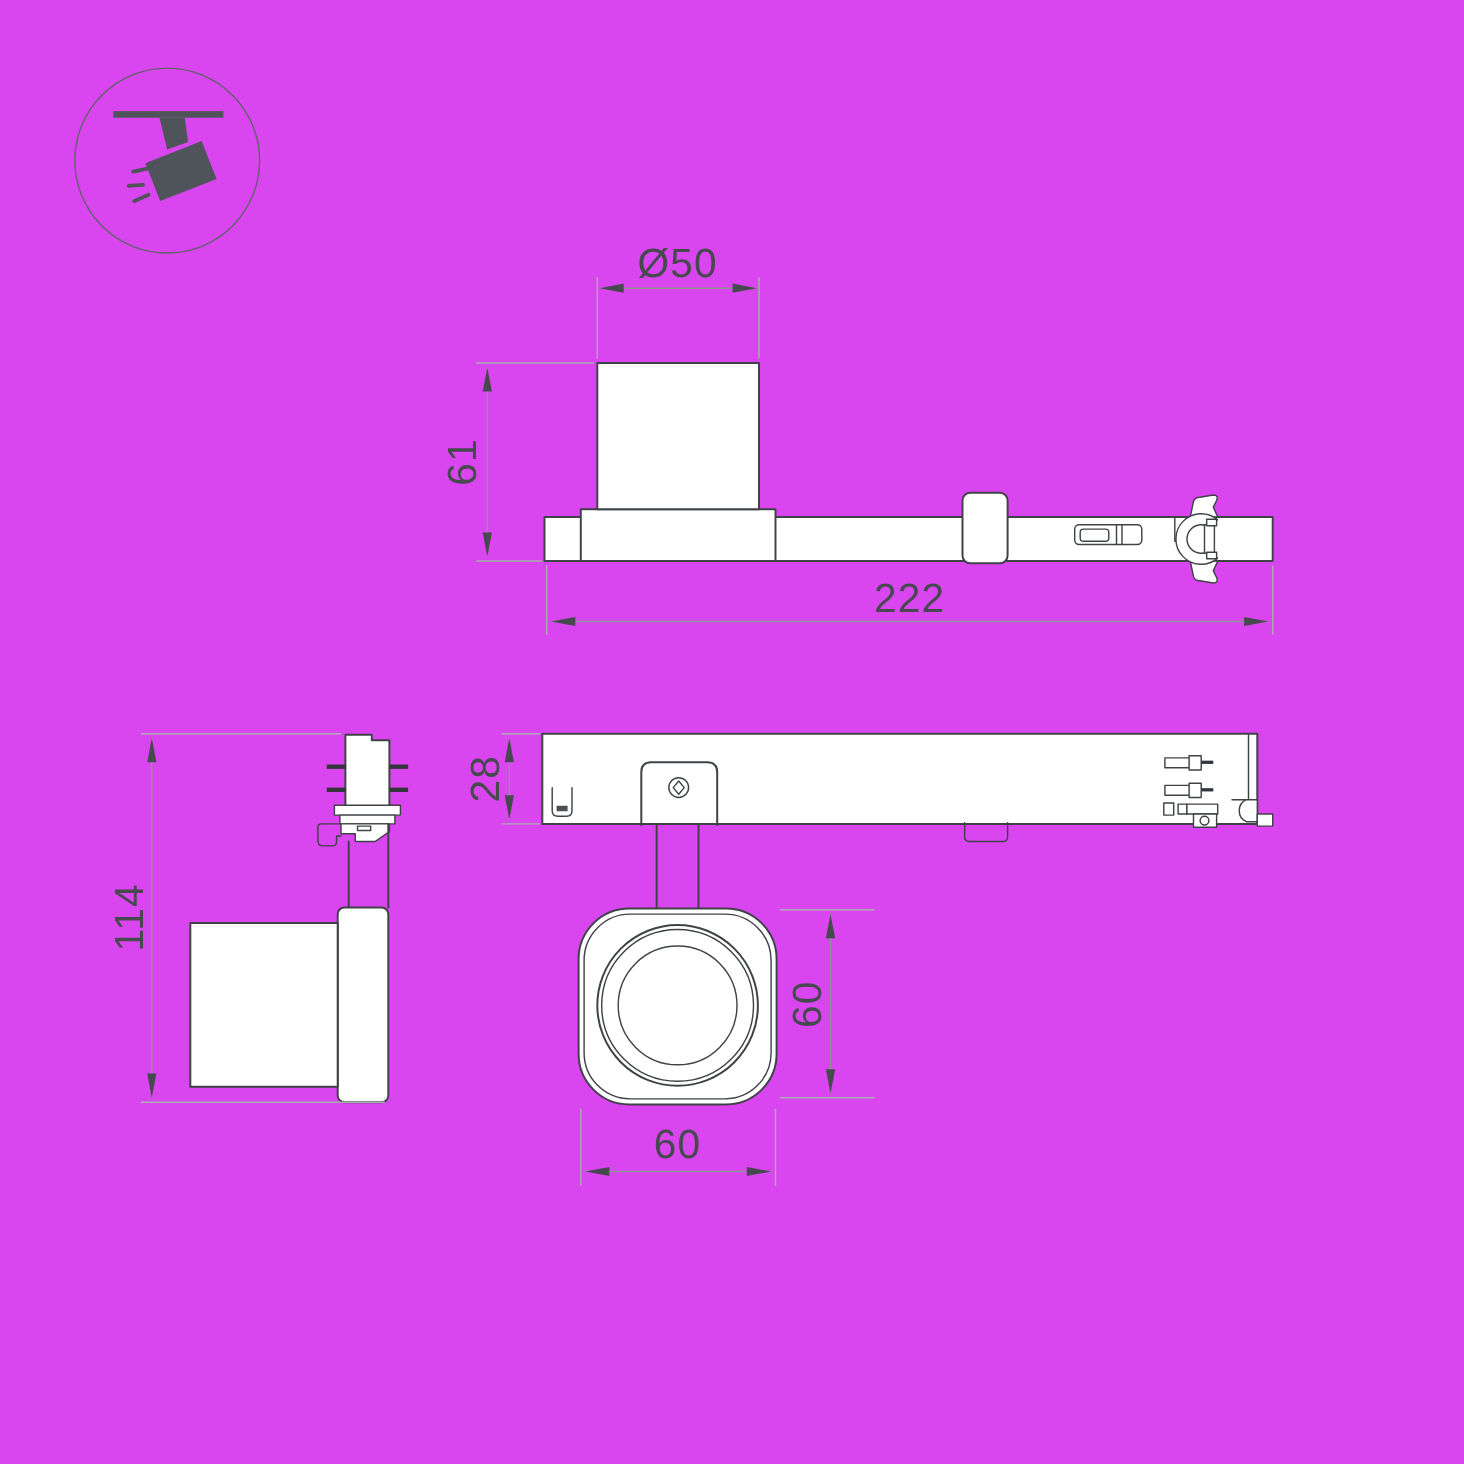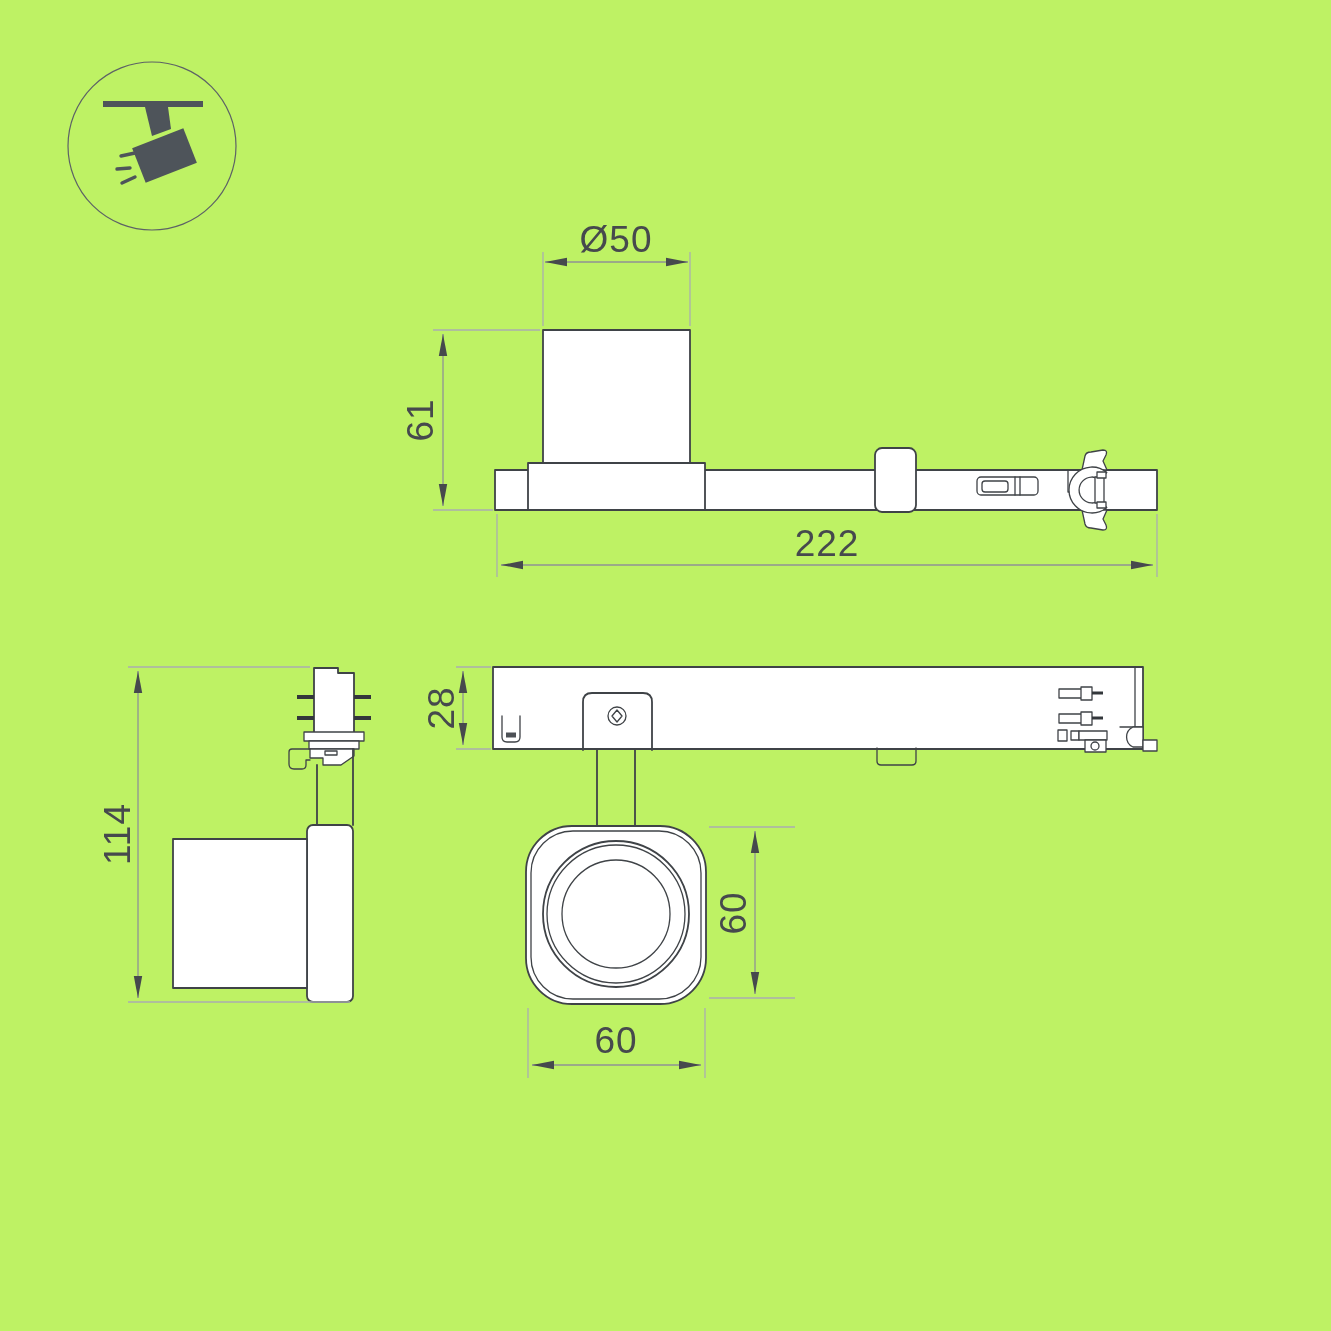--- a/index.html
+++ b/index.html
@@ -1,16 +1,16 @@
 <!DOCTYPE html>
 <html><head>
 <meta charset="utf-8">
 <style>
   html,body{margin:0;padding:0;background:#ffffff;}
-  .stage{position:relative;width:1331px;height:1331px;background:#bef264;overflow:hidden;
+  .stage{position:relative;width:1331px;height:1331px;background:#d946ef;overflow:hidden;
          font-family:"Liberation Sans",sans-serif;}
   svg{position:absolute;left:0;top:0;}
   .outline{fill:#ffffff;stroke:#3f4347;stroke-width:1.8;stroke-linejoin:round;}
   .ln{fill:none;stroke:#3f4347;stroke-width:1.8;stroke-linejoin:round;stroke-linecap:round;}
   .thin{stroke-width:1.3;}
   .pin{stroke:#33373b;stroke-width:4;stroke-linecap:butt;fill:none;}
   .ext{fill:none;stroke:#aaadb0;stroke-width:1.3;}
   .dim{fill:none;stroke:#8f9295;stroke-width:1.3;}
   .dimtxt{fill:#46494d;font-size:37px;letter-spacing:1px;}
   .dark{fill:#4e545a;stroke:none;}

